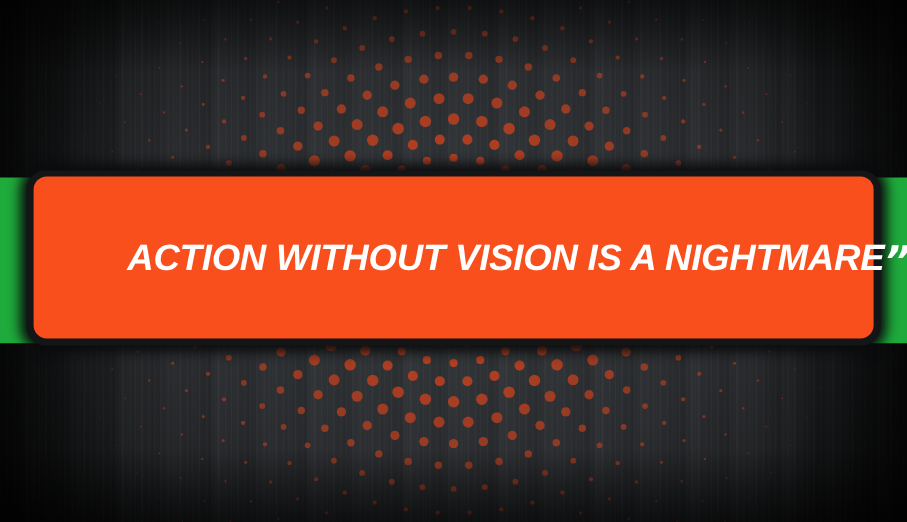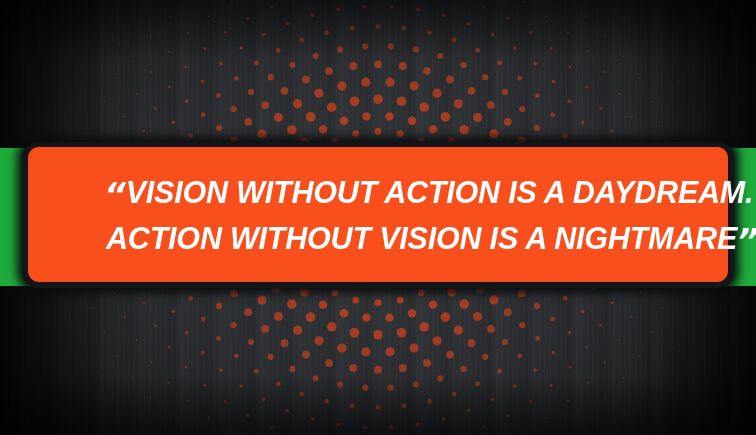--- a/index.html
+++ b/index.html
@@ -719,18 +719,17 @@
 
   <div class="bg-vignette"></div>
 
   <div class="tab tab-left"></div>
   <div class="tab tab-right"></div>
 
   <div class="banner-shadow"></div>
 
   <div class="banner">
     <div class="banner-inner">
-      <div class="qline qline-1"><span class="qmark">“</span><span>VISION WITHOUT ACTION IS A DAYDREAM.</span></div>
       <div class="qline qline-2"><span>ACTION WITHOUT VISION IS A NIGHTMARE</span><span class="qmark">”</span></div>
     </div>
   </div>
 
 </div>
 
 </body></html>

